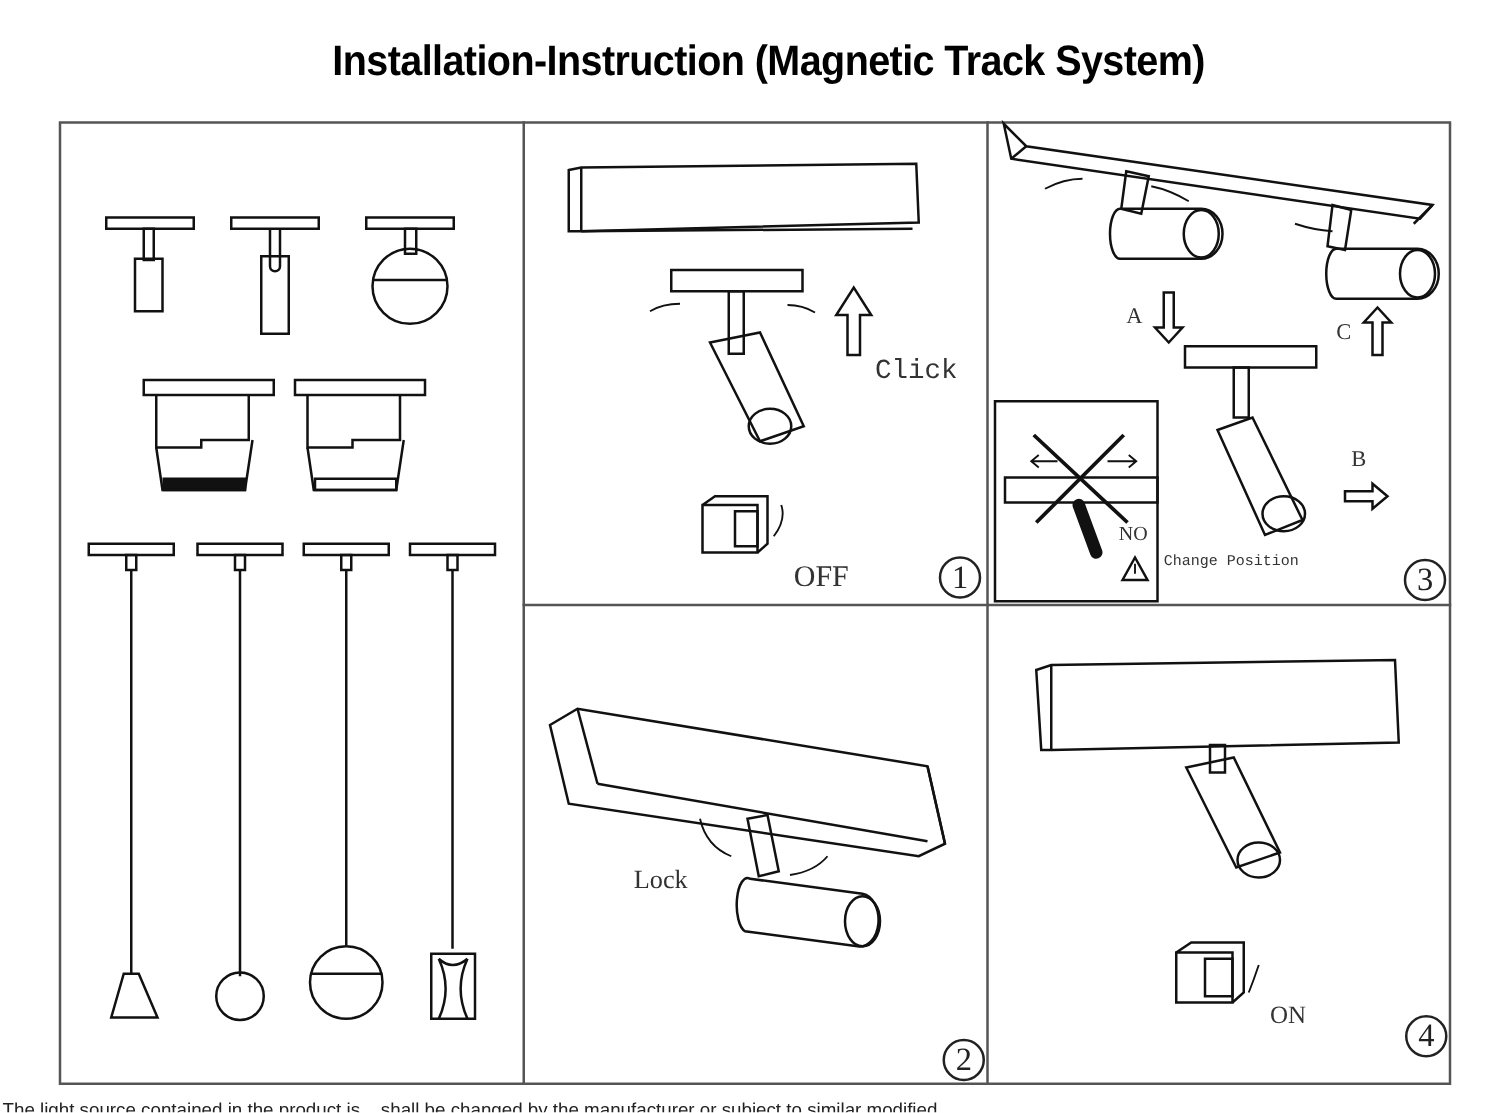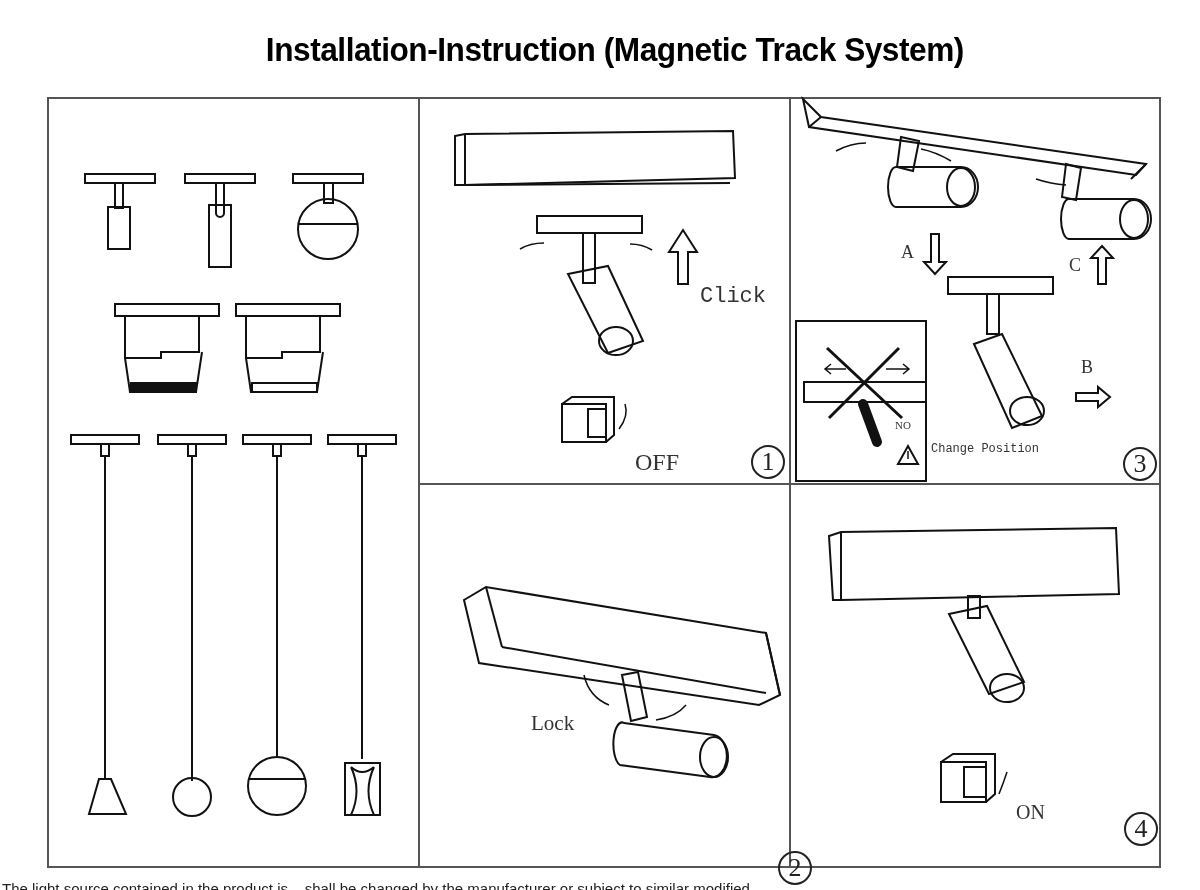--- a/index.html
+++ b/index.html
@@ -167,26 +167,26 @@
       <path d="M72 305 l14 38" stroke-width="10" stroke-linecap="round"></path>
     </g>
     <g>
       <path d="M107 365 l10 -18 l10 18 z"></path>
       <line x1="117" y1="352" x2="117" y2="360" stroke-width="1.5"></line>
     </g>
   </svg>
   <div class="lbl serif" style="left:110px;top:143px;font-size:18px;">A</div>
   <div class="lbl serif" style="left:278px;top:156px;font-size:18px;">C</div>
   <div class="lbl serif" style="left:290px;top:258px;font-size:18px;">B</div>
-  <div class="lbl serif" style="left:104px;top:320px;font-size:11px;">NO</div>
+  <div class="lbl serif" style="left:104px;top:320px;font-size:16px;">NO</div>
   <div class="lbl mono" style="left:140px;top:343px;font-size:12px;">Change Position</div>
   <div class="step-num" style="left:332px;top:348px;">3</div>
 </div>
 
-<div class="panel" style="left:444px;top:485px;width:369px;height:381px;margin-top:20px;">
+<div class="panel" style="left:420px;top:485px;width:369px;height:381px;">
   <svg width="369" height="381" fill="none" stroke="#111" stroke-width="2">
     <g>
       <path d="M20 95 L42 82 L322 128 L336 190 L315 200 L35 158 Z"></path>
       <line x1="42" y1="82" x2="58" y2="142"></line>
       <line x1="58" y1="142" x2="322" y2="188"></line>
       <line x1="322" y1="128" x2="336" y2="190"></line>
     </g>
     <g>
       <path d="M178 170 l16 -3 l9 45 l-16 4 z"></path>
       <path d="M180 218 l90 12 a14 20 0 0 1 -4 42 l-90 -12 a8 20 0 0 1 4 -42 z"></path>

